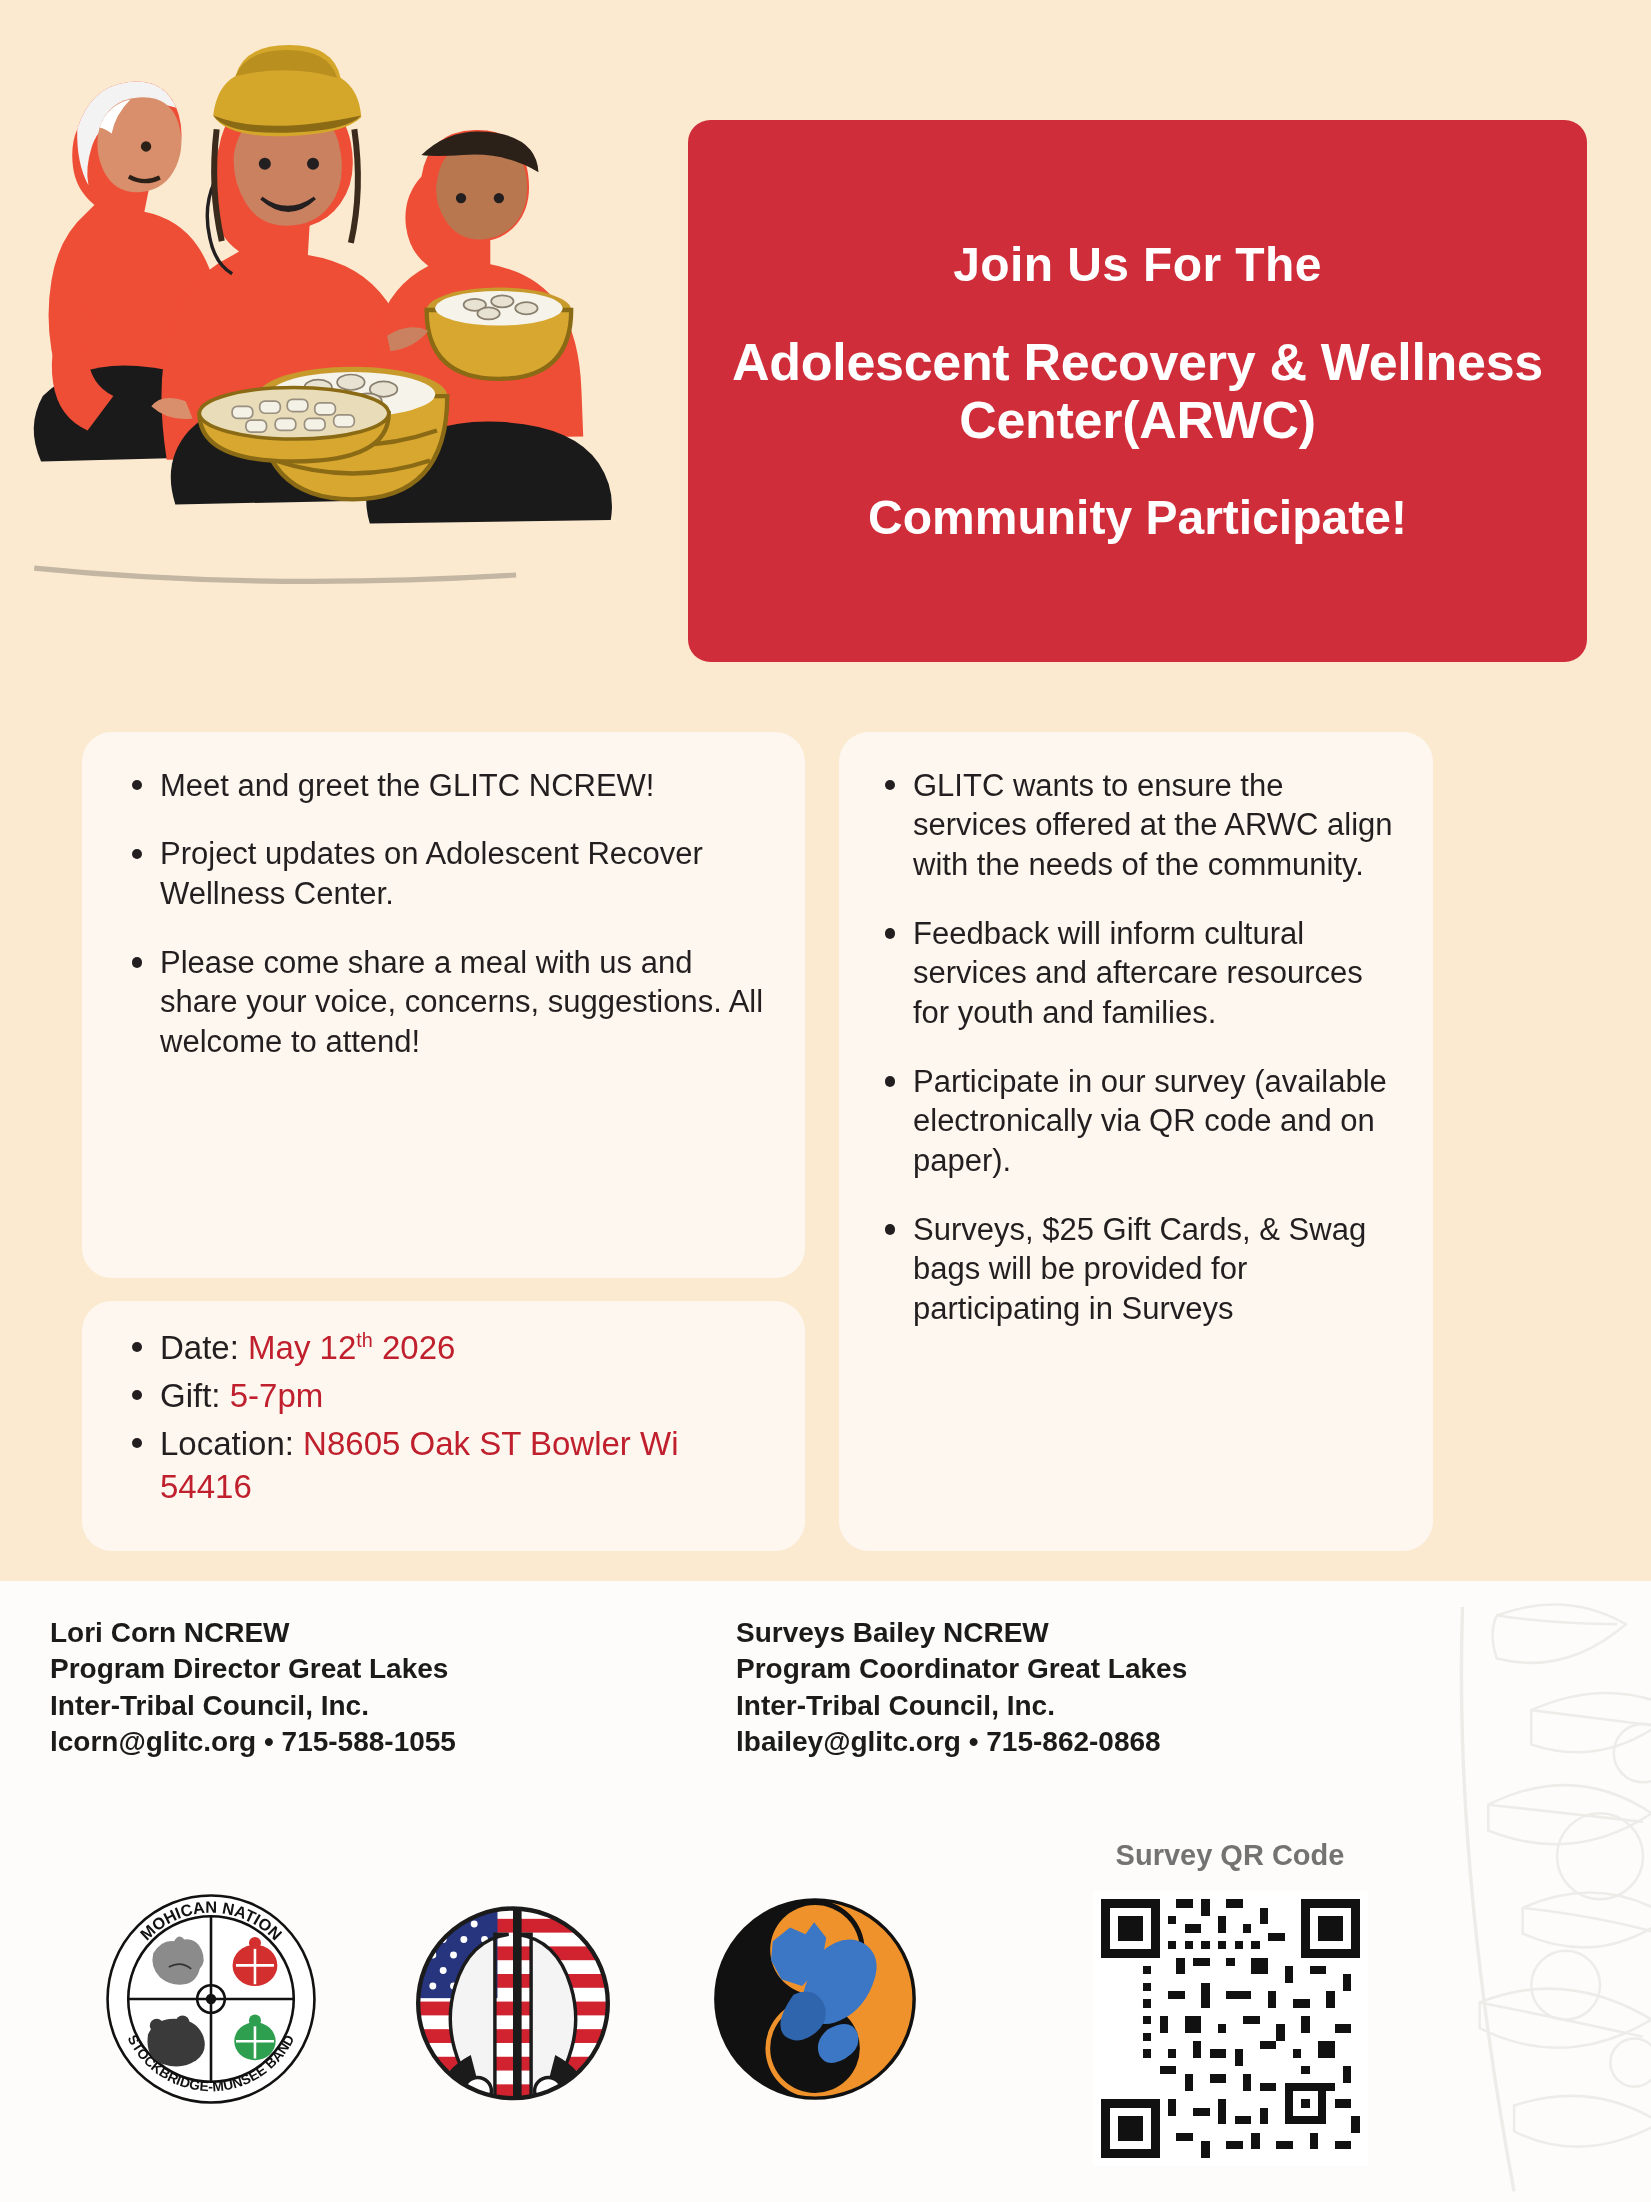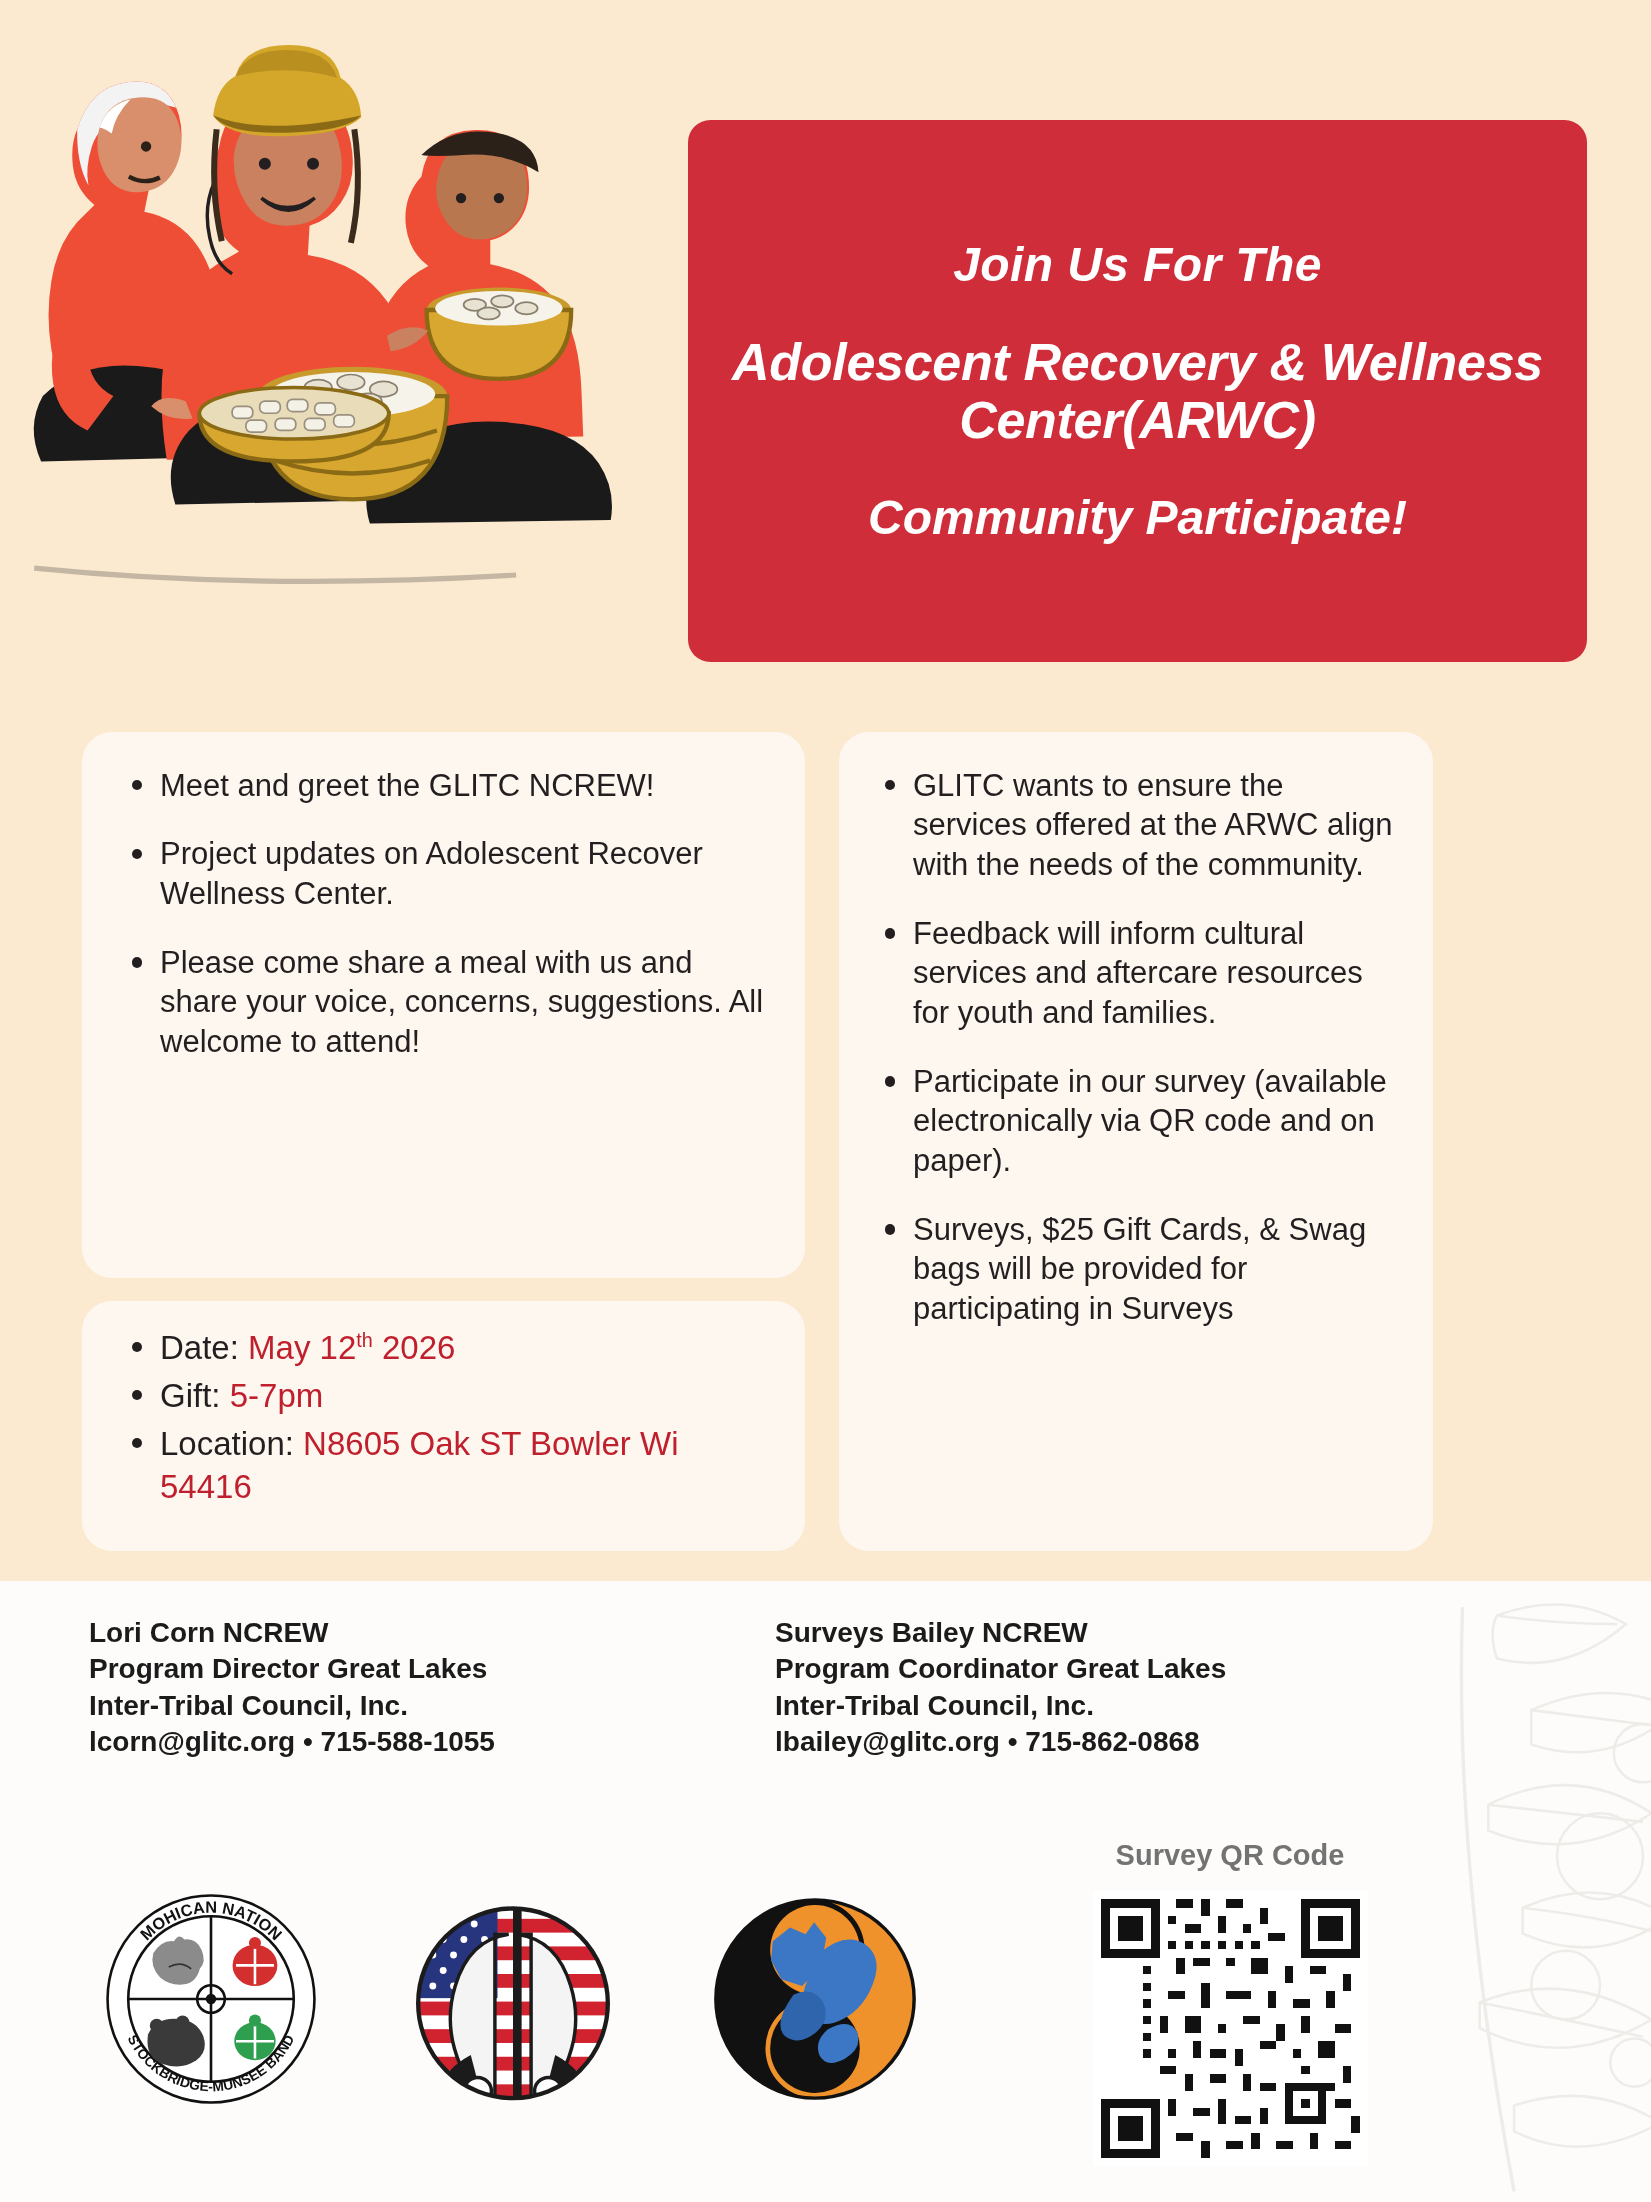--- a/index.html
+++ b/index.html
@@ -39,21 +39,20 @@
     height: 542px;
     background: #cf2d3a;
     border-radius: 22.4px;
     box-sizing: border-box;
     padding: 34px 40px 34px 40px;
     display: flex;
     flex-direction: column;
     justify-content: center;
     align-items: center;
     text-align: center;
-    font-style: italic;
   }
   .title-line1 {
     color: #ffffff;
     font-size: 48px;
     font-weight: bold;
     letter-spacing: 0.4px;
     line-height: 1.15;
     margin-bottom: 41px;
   }
   .title-line2 {
@@ -162,21 +161,20 @@
     width: 447px;
     height: 621px;
     opacity: 0.55;
   }
   .contact {
     position: absolute;
     font-size: 28px;
     font-weight: bold;
     color: #1b1b1b;
     line-height: 1.3;
-    margin-left: 39px;
   }
   .contact-1 { left: 50px; top: 34px; }
   .contact-2 { left: 736px; top: 34px; }
 
   .logos {
     position: absolute;
     left: 86px;
     top: 293px;
     display: flex;
     gap: 52px;

